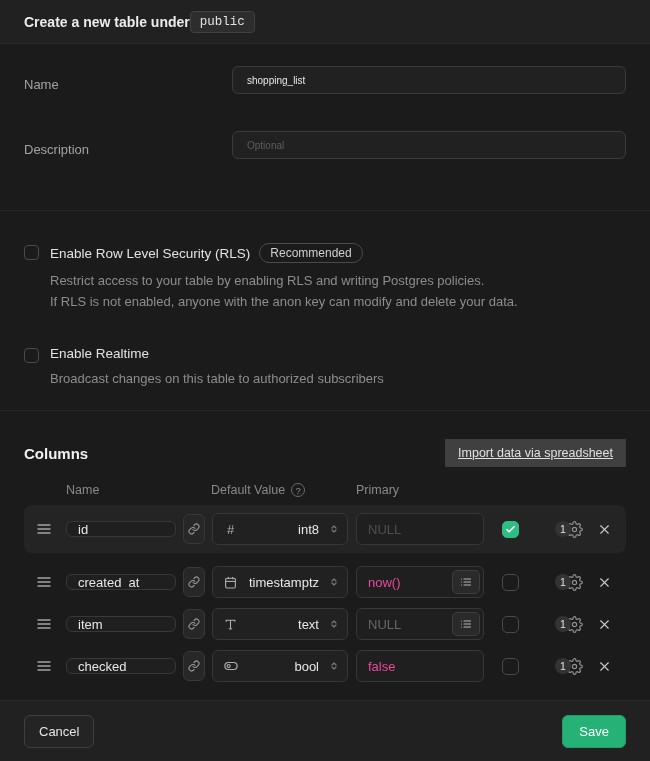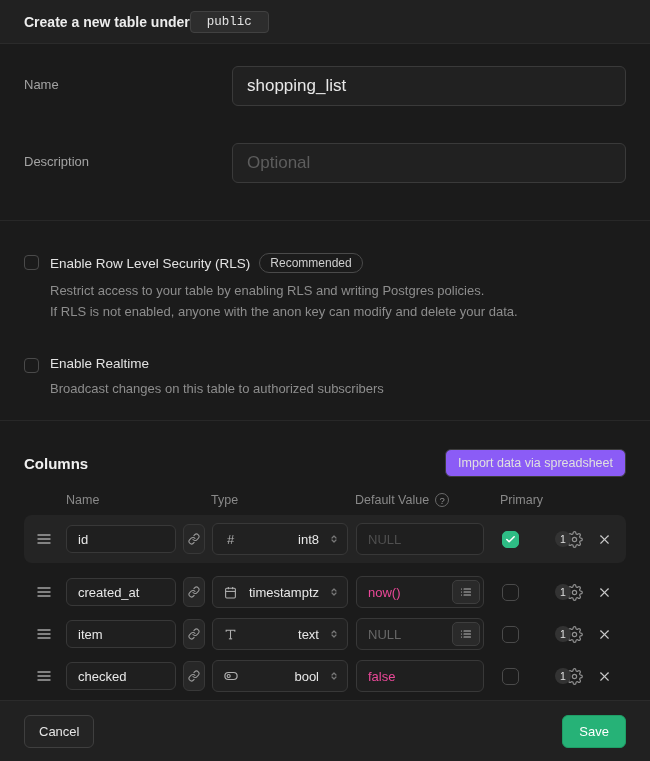--- a/index.html
+++ b/index.html
@@ -10,28 +10,28 @@
     color:#ededed; overflow:hidden;
   }
   .modal { display:flex; flex-direction:column; height:761px; width:650px; }
 
   
   .modal-header { flex:0 0 44px; background:#212121; border-bottom:1px solid #2b2b2b;
     display:flex; align-items:center; padding:0 24px; }
   .modal-title { font-size:14px; font-weight:600; color:#ededed; }
   .schema-badge { font-family:"Liberation Mono","DejaVu Sans Mono",monospace;
     font-size:12.5px; color:#e2e2e2; background:#2d2d2d; border:1px solid #414141;
-    border-radius:4px; padding:3px 16px; }
+    border-radius:4px; padding:3px 9px; }
 
   
   .form-section { flex:0 0 167px; padding:22px 24px 0; border-bottom:1px solid #282828; }
   .form-row { display:flex; margin-bottom:37px; }
   .form-label { flex:0 0 208px; font-size:13px; color:#a3a3a3; padding-top:11px; }
-  .text-input { flex:1; height:40px; background:#212121; border:1px solid #3a3a3a;
-    border-radius:6px; color:#e8e8e8; font-size:17px; padding:0 14px;
+  .text-input { flex:1; height:28px; background:#212121; border:1px solid #3a3a3a;
+    border-radius:6px; color:#e8e8e8; font-size:10px; padding:0 14px;
     font-family:inherit; outline:none; }
   .text-input::placeholder { color:#5d5d5d; }
 
   
   .toggles-section { flex:0 0 200px; padding:32px 24px 0; border-bottom:1px solid #282828; }
   .toggle-block { display:flex; gap:11px; }
   .toggle-block + .toggle-block { margin-top:33px; }
   .checkbox { width:15px; height:15px; flex:0 0 15px; border:1px solid #4a4a4a;
     border-radius:4px; background:transparent; margin-top:2px; display:inline-flex;
     align-items:center; justify-content:center; cursor:pointer; }
@@ -39,36 +39,36 @@
   .toggle-title { font-size:13.5px; color:#e3e3e3; }
   .pill { font-size:12px; color:#cfcfcf; border:1px solid #4a4a4a; border-radius:999px;
     padding:2px 10px; }
   .toggle-desc { font-size:13px; color:#8d8d8d; line-height:1.65; }
 
   
   .columns-section { flex:1; padding:28px 24px 0; }
   .columns-head { display:flex; justify-content:space-between; align-items:center;
     margin-bottom:16px; }
   .columns-title { font-size:15px; font-weight:600; color:#f0f0f0; }
-  .import-btn { background:#8b5cf6; border:1px solid #3d3d3d; border-radius:6px;
-    color:#e0e0e0; font-size:12.5px; padding:6px 12px; font-family:inherit; cursor:pointer; }
+  .import-btn { background:#404040; border:1px solid #3d3d3d; border-radius:0;
+    color:#e0e0e0; font-size:12.5px; padding:6px 12px; font-family:inherit; cursor:pointer;text-decoration:underline; }
   .col-headers { display:flex; align-items:center; font-size:12.5px; color:#898989;
     margin-bottom:8px; }
   .ch-name { margin-left:42px; width:145px; }
   .ch-type { width:144px; }
   .ch-default { width:145px; display:flex; align-items:center; gap:6px; }
   .help-icon { width:14px; height:14px; border:1px solid #6a6a6a; border-radius:50%;
     color:#8f8f8f; font-size:9.5px; display:inline-flex; align-items:center;
     justify-content:center; }
 
   .col-row { display:flex; align-items:center; height:42px; padding:0 14px 0 12px;
     border-radius:8px; }
   .col-row.highlight { height:48px; background:#242424; margin-bottom:8px; }
   .drag { flex:0 0 16px; width:16px; color:#9c9c9c; display:flex; cursor:grab; }
-  .cell-name { flex:0 0 110px; width:110px; height:28px; margin-left:14px;
+  .cell-name { flex:0 0 110px; width:110px; height:16px; margin-left:14px;
     background:#1f1f1f; border:1px solid #383838; border-radius:6px; color:#e8e8e8;
     font-size:13px; padding:0 11px; font-family:inherit; outline:none; }
   .link-btn { flex:0 0 22px; width:22px; height:30px; margin-left:7px; background:#272727;
     border:1px solid #383838; border-radius:6px; color:#979797; display:flex;
     align-items:center; justify-content:center; cursor:pointer; }
   .type-select { flex:0 0 136px; width:136px; height:32px; margin-left:7px;
     background:#212121; border:1px solid #383838; border-radius:6px; display:flex;
     align-items:center; gap:9px; padding:0 7px 0 10px; cursor:pointer;
     font-family:inherit; color:#e8e8e8; }
   .type-icon { color:#b0b0b0; width:15px; display:flex; justify-content:center;
@@ -152,21 +152,20 @@
   </div>
 
   <div class="columns-section">
     <div class="columns-head">
       <span class="columns-title">Columns</span>
       <button class="import-btn">Import data via spreadsheet</button>
     </div>
 
     <div class="col-headers">
       <span class="ch-name">Name</span>
-      <span class="ch-type">Type</span>
       <span class="ch-default">
         <span>Default Value</span>
         <span class="help-icon">?</span>
       </span>
       <span>Primary</span>
     </div>
 
     <div class="col-row highlight">
       <span class="drag">
         <svg width="16" height="16" viewBox="0 0 16 16" fill="none" stroke="currentColor" stroke-width="1.6">

